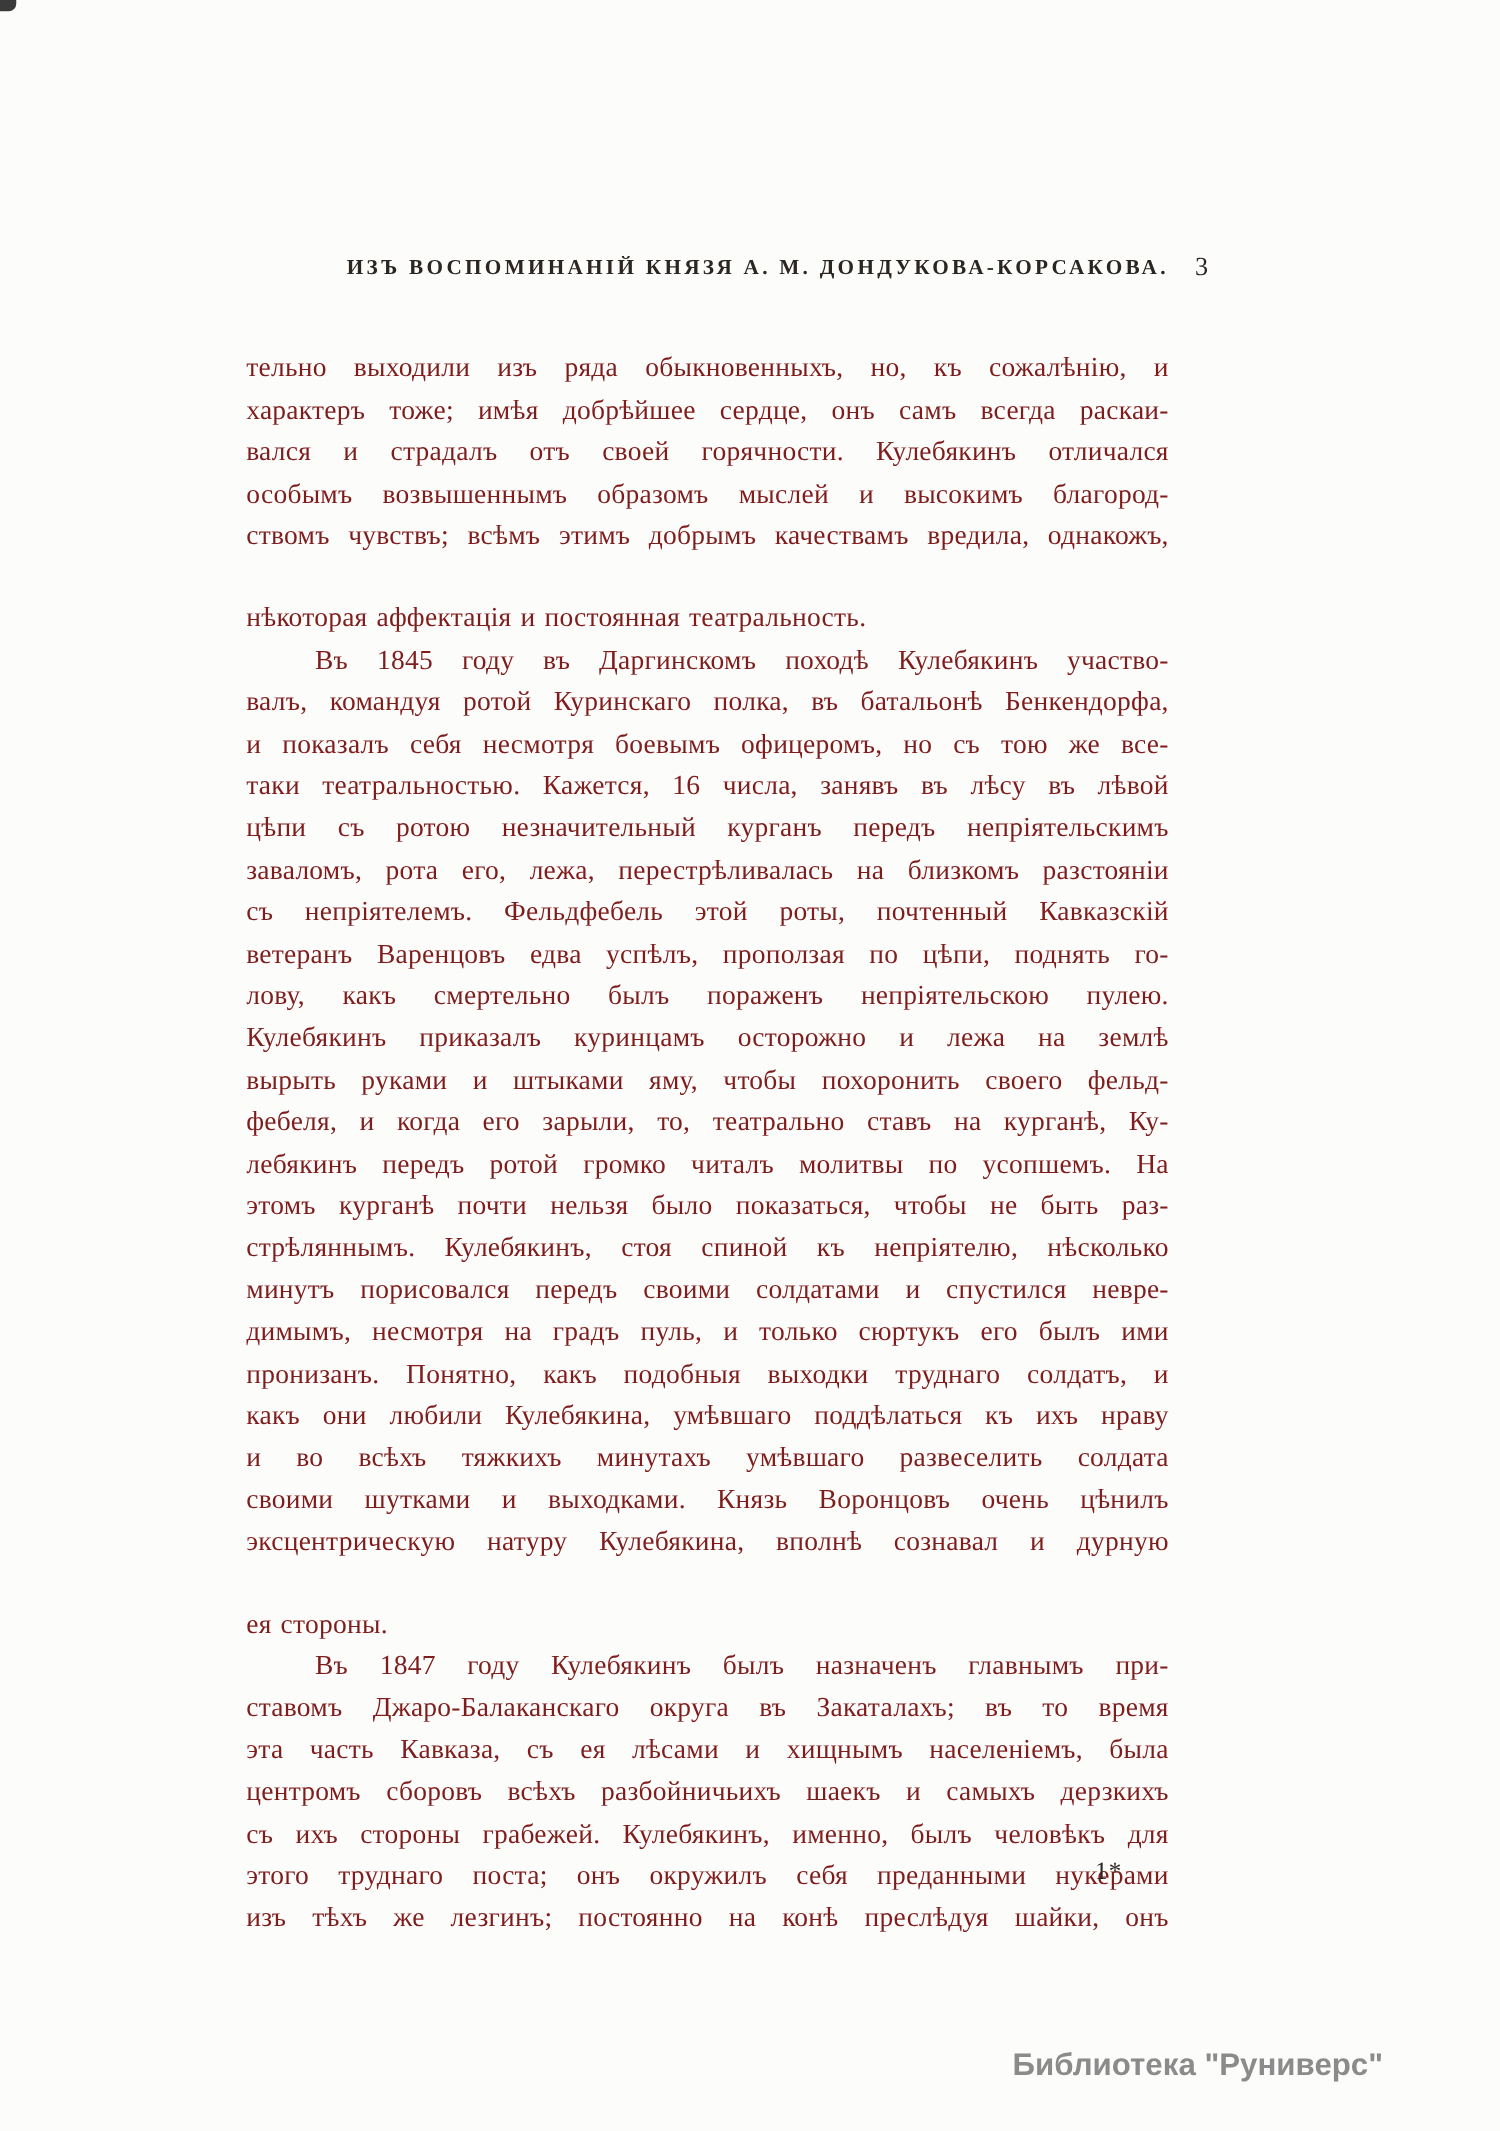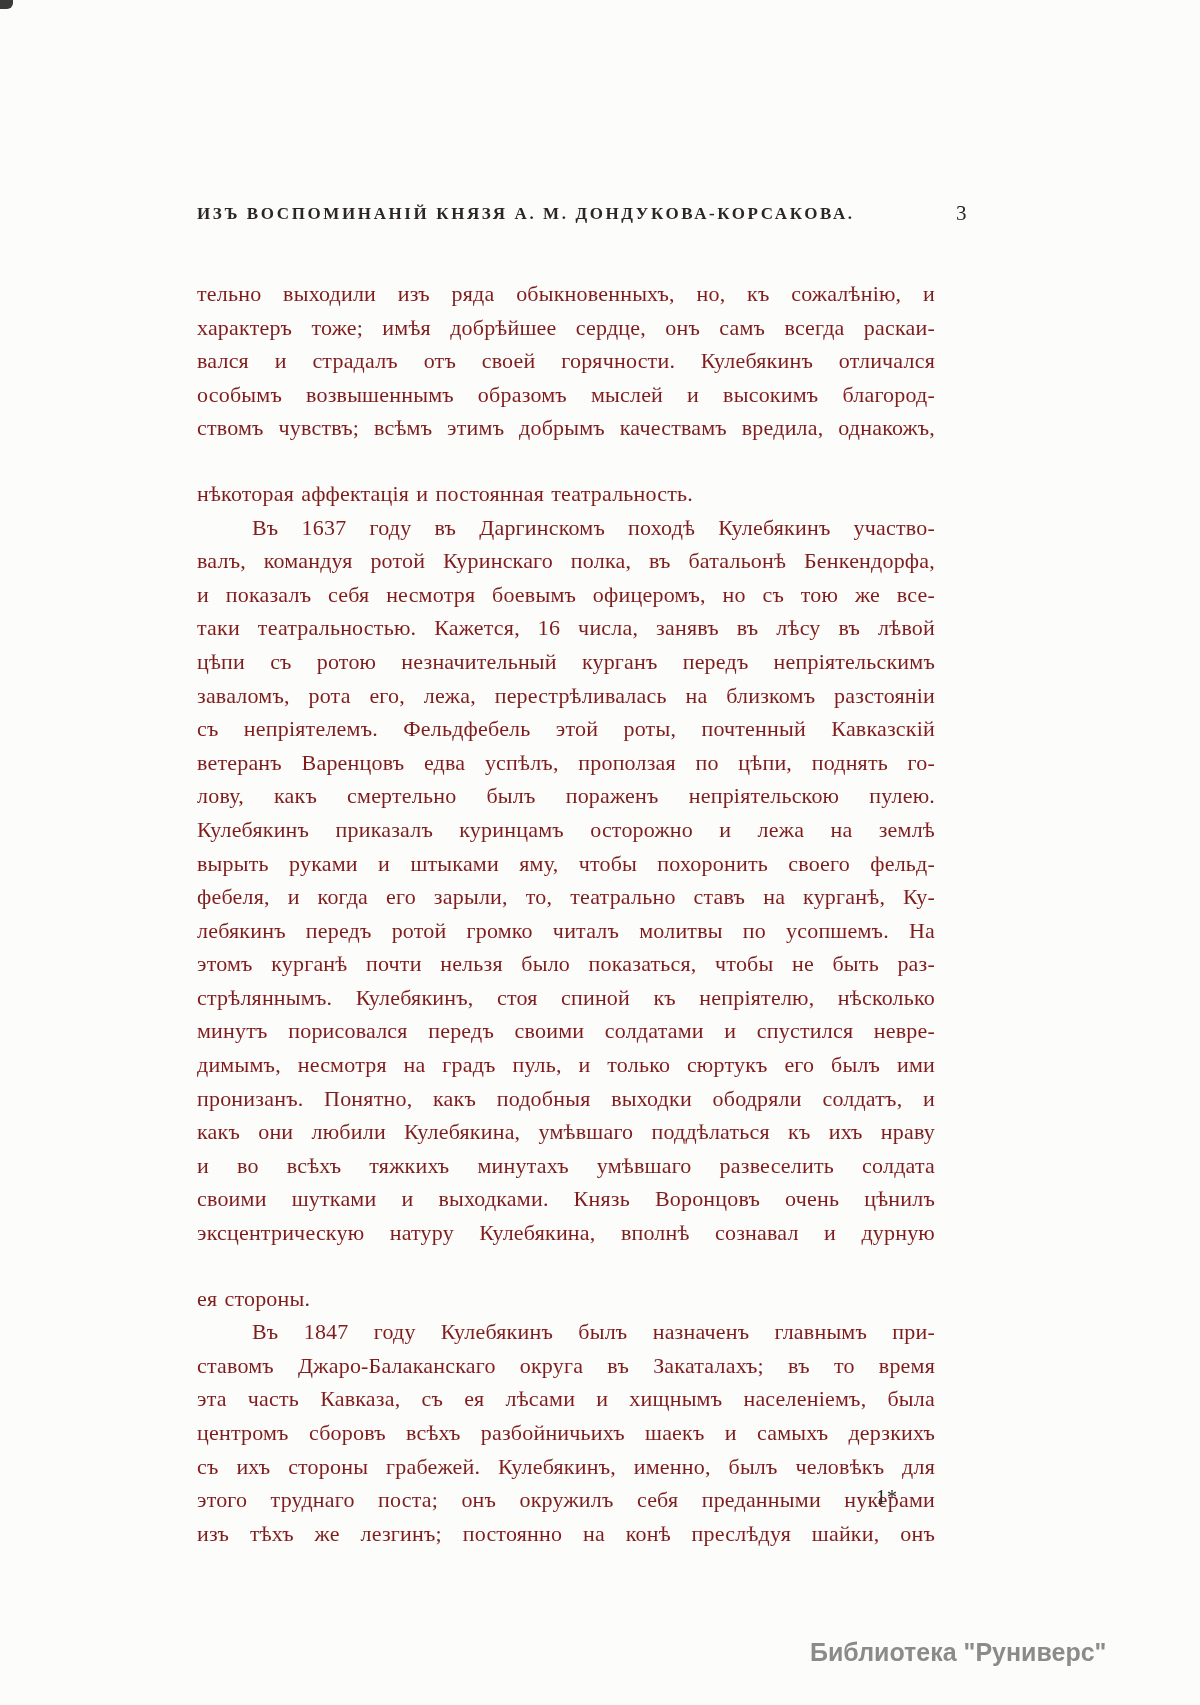--- a/index.html
+++ b/index.html
@@ -17,21 +17,21 @@
     left: 0; top: 0;
     width: 13px; height: 9px;
     background: #3a3a3a;
     border-bottom-right-radius: 6px;
   }
   .running-head {
     position: absolute;
     top: 204px;
     left: 197px;
     width: 738px;
-    text-align: left;
+    text-align: right;
     font-size: 17px;
     font-weight: 700;
     letter-spacing: 2.6px;
     color: #2b2622;
     white-space: nowrap;
   }
   .page-number {
     position: absolute;
     top: 201px;
     left: 956px;
@@ -92,38 +92,38 @@
     <div>
       <div class="line">тельно выходили изъ ряда обыкновенныхъ, но, къ сожалѣнію, и</div>
       <div class="line">характеръ тоже; имѣя добрѣйшее сердце, онъ самъ всегда раскаи-</div>
       <div class="line">вался и страдалъ отъ своей горячности. Кулебякинъ отличался</div>
       <div class="line">особымъ возвышеннымъ образомъ мыслей и высокимъ благород-</div>
       <div class="line">ствомъ чувствъ; всѣмъ этимъ добрымъ качествамъ вредила, однакожъ,</div>
       <div class="line endline">нѣкоторая аффектація и постоянная театральность.</div>
     </div>
 
     <div>
-      <div class="line indent">Въ 1637 году въ Даргинскомъ походѣ Кулебякинъ участво-</div>
+      <div class="line indent">Въ 1845 году въ Даргинскомъ походѣ Кулебякинъ участво-</div>
       <div class="line">валъ, командуя ротой Куринскаго полка, въ батальонѣ Бенкендорфа,</div>
       <div class="line">и показалъ себя несмотря боевымъ офицеромъ, но съ тою же все-</div>
       <div class="line">таки театральностью. Кажется, 16 числа, занявъ въ лѣсу въ лѣвой</div>
       <div class="line">цѣпи съ ротою незначительный курганъ передъ непріятельскимъ</div>
       <div class="line">заваломъ, рота его, лежа, перестрѣливалась на близкомъ разстояніи</div>
       <div class="line">съ непріятелемъ. Фельдфебель этой роты, почтенный Кавказскій</div>
       <div class="line">ветеранъ Варенцовъ едва успѣлъ, проползая по цѣпи, поднять го-</div>
       <div class="line">лову, какъ смертельно былъ пораженъ непріятельскою пулею.</div>
       <div class="line">Кулебякинъ приказалъ куринцамъ осторожно и лежа на землѣ</div>
       <div class="line">вырыть руками и штыками яму, чтобы похоронить своего фельд-</div>
       <div class="line">фебеля, и когда его зарыли, то, театрально ставъ на курганѣ, Ку-</div>
       <div class="line">лебякинъ передъ ротой громко читалъ молитвы по усопшемъ. На</div>
       <div class="line">этомъ курганѣ почти нельзя было показаться, чтобы не быть раз-</div>
       <div class="line">стрѣляннымъ. Кулебякинъ, стоя спиной къ непріятелю, нѣсколько</div>
       <div class="line">минутъ порисовался передъ своими солдатами и спустился невре-</div>
       <div class="line">димымъ, несмотря на градъ пуль, и только сюртукъ его былъ ими</div>
-      <div class="line">пронизанъ. Понятно, какъ подобныя выходки ободряли солдатъ, и</div>
+      <div class="line">пронизанъ. Понятно, какъ подобныя выходки труднаго солдатъ, и</div>
       <div class="line">какъ они любили Кулебякина, умѣвшаго поддѣлаться къ ихъ нраву</div>
       <div class="line">и во всѣхъ тяжкихъ минутахъ умѣвшаго развеселить солдата</div>
       <div class="line">своими шутками и выходками. Князь Воронцовъ очень цѣнилъ</div>
       <div class="line">эксцентрическую натуру Кулебякина, вполнѣ сознавал и дурную</div>
       <div class="line endline">ея стороны.</div>
     </div>
 
     <div>
       <div class="line indent">Въ 1847 году Кулебякинъ былъ назначенъ главнымъ при-</div>
       <div class="line">ставомъ Джаро-Балаканскаго округа въ Закаталахъ; въ то время</div>

